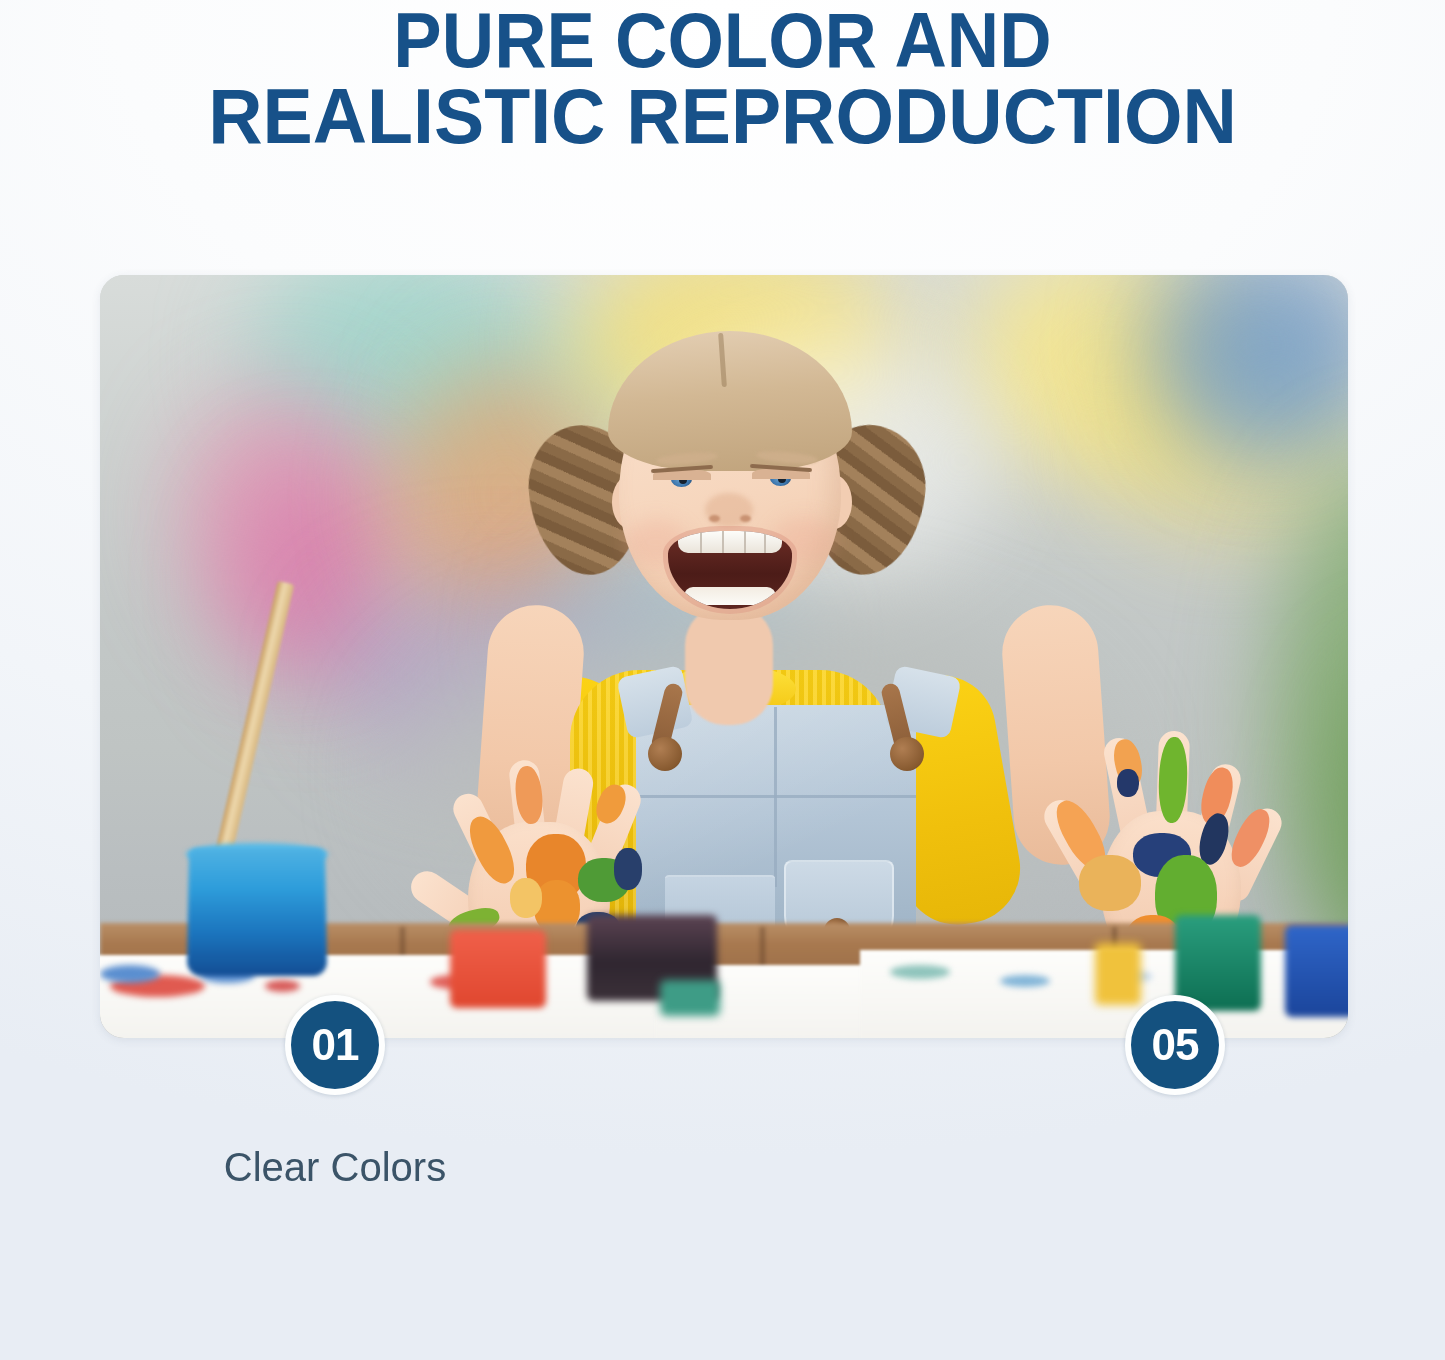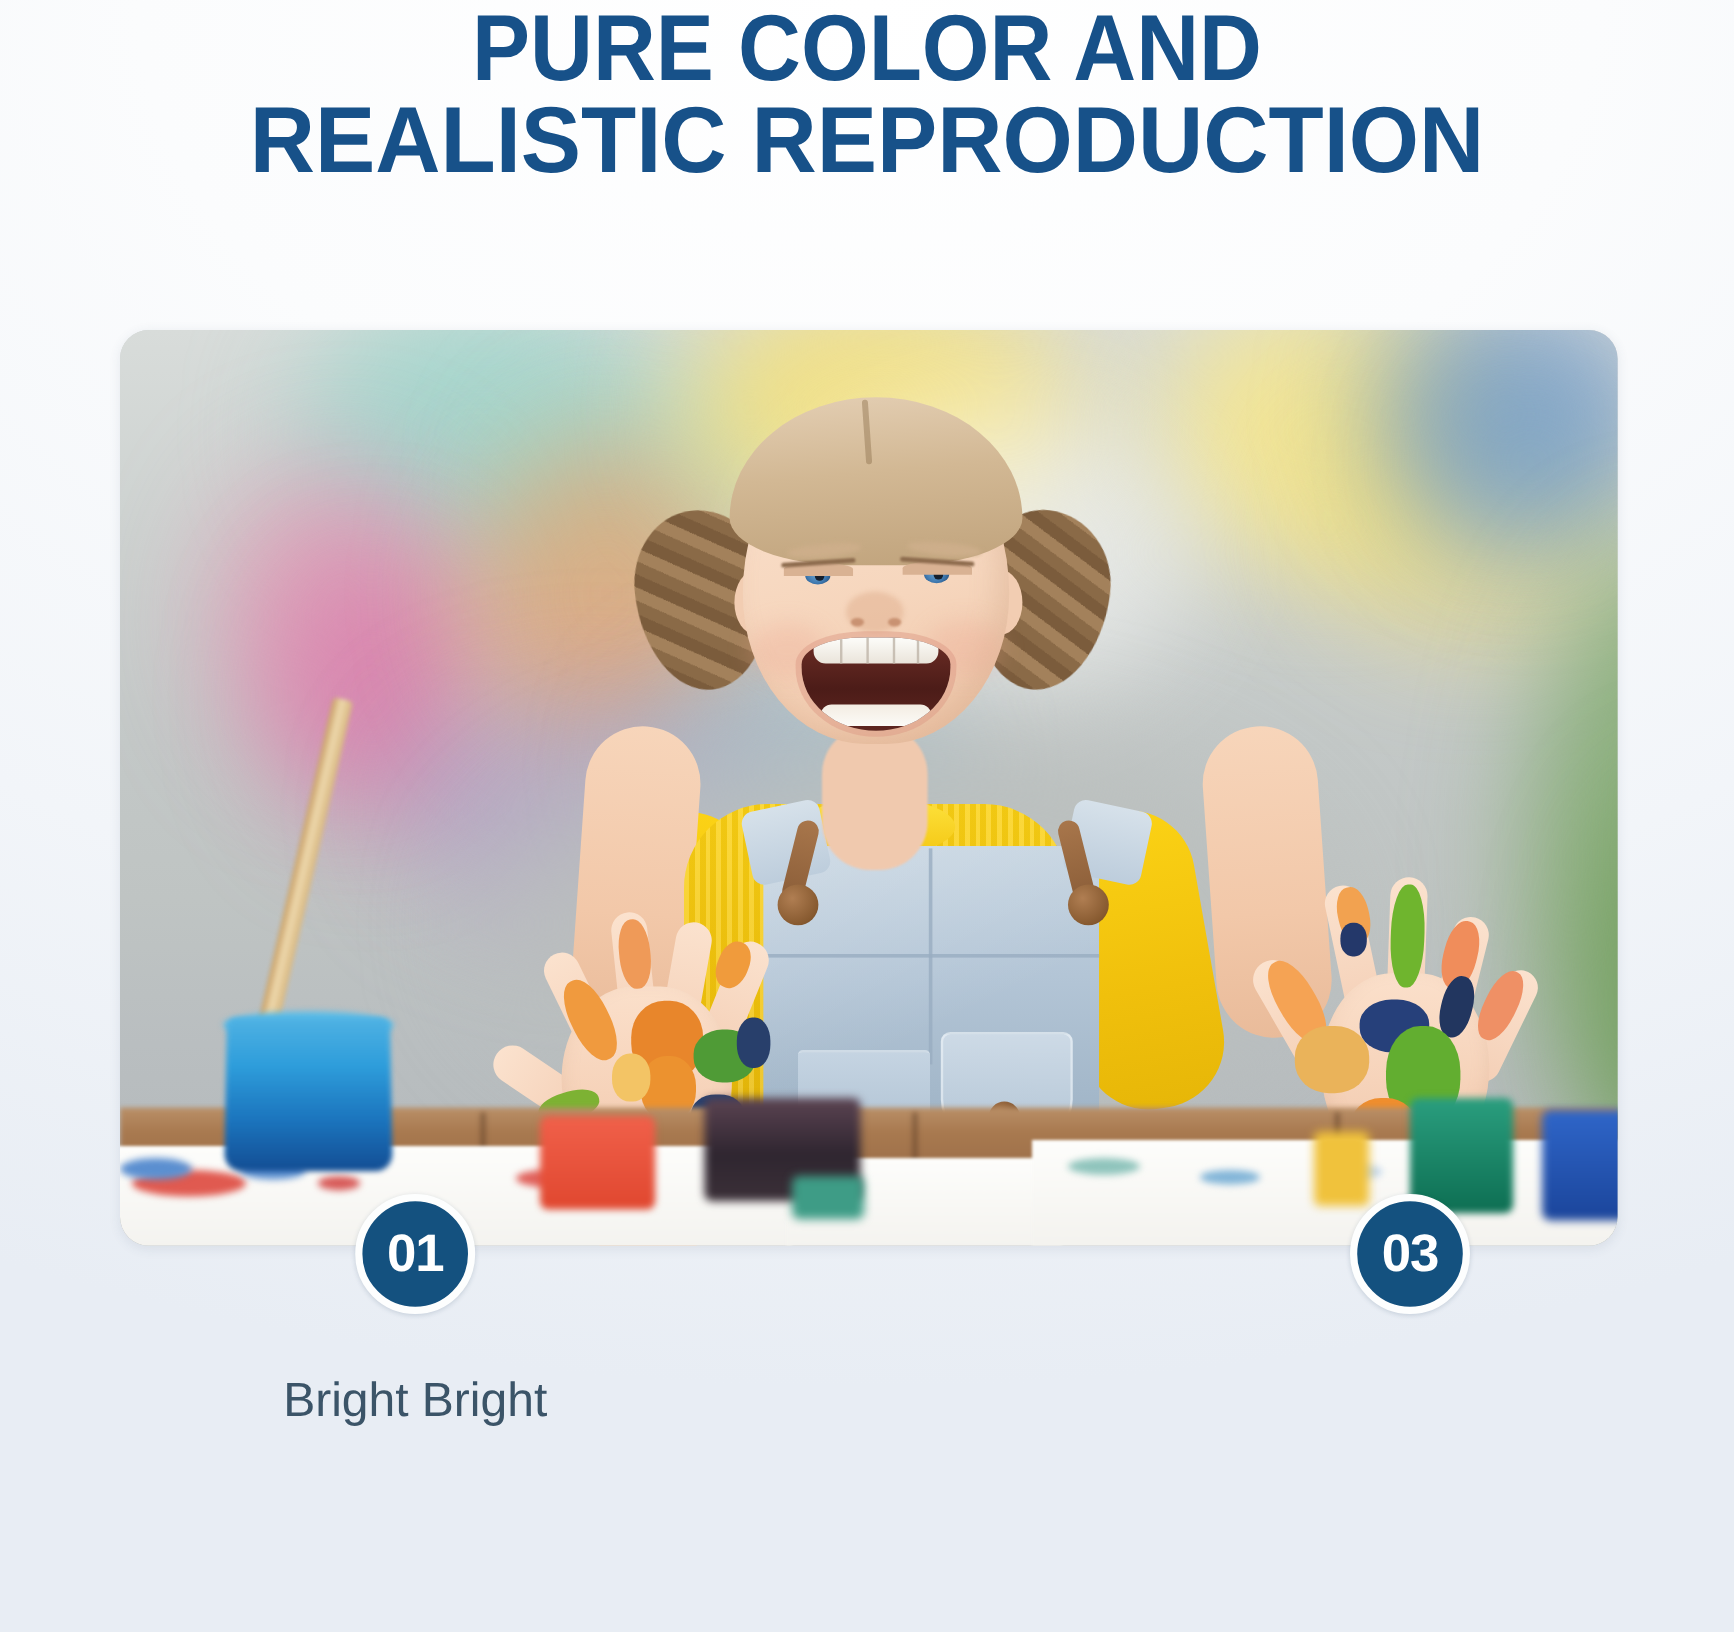--- a/index.html
+++ b/index.html
@@ -402,21 +402,21 @@
     background:linear-gradient(to bottom,#f7d5ba,#efc5a6); border-radius:32px;
   }
 
   
   .features {
     position:absolute; left:100px; top:995px; width:1248px; height:220px;
   }
   .feature {
     position:absolute; top:0; width:300px; text-align:center;
   }
-  .feature.f1 { left:96px;  }
+  .feature.f1 { left:85px;  }
   .feature.f2 { left:505px; }
   .feature.f3 { left:925px; }
 
   .badge {
     width:100px; height:100px; margin:0 auto;
     border-radius:50%;
     background:#14517f;
     border:6px solid #fdfefe;
     display:flex; align-items:center; justify-content:center;
     color:#ffffff;
@@ -605,21 +605,21 @@
 
   <div class="stick"></div>
   <div class="cup-blue-rim"></div>
   <div class="cup-blue"></div>
 </div>
 
 <div class="features">
 
   <div class="feature f1">
     <div class="badge">01</div>
-    <div class="feature-label">Bright Bright</div>
+    <div class="feature-label">Clear Colors</div>
   </div>
 
 
   <div class="feature f3">
-    <div class="badge">03</div>
+    <div class="badge">05</div>
   </div>
 
 </div>
 
 </body></html>

